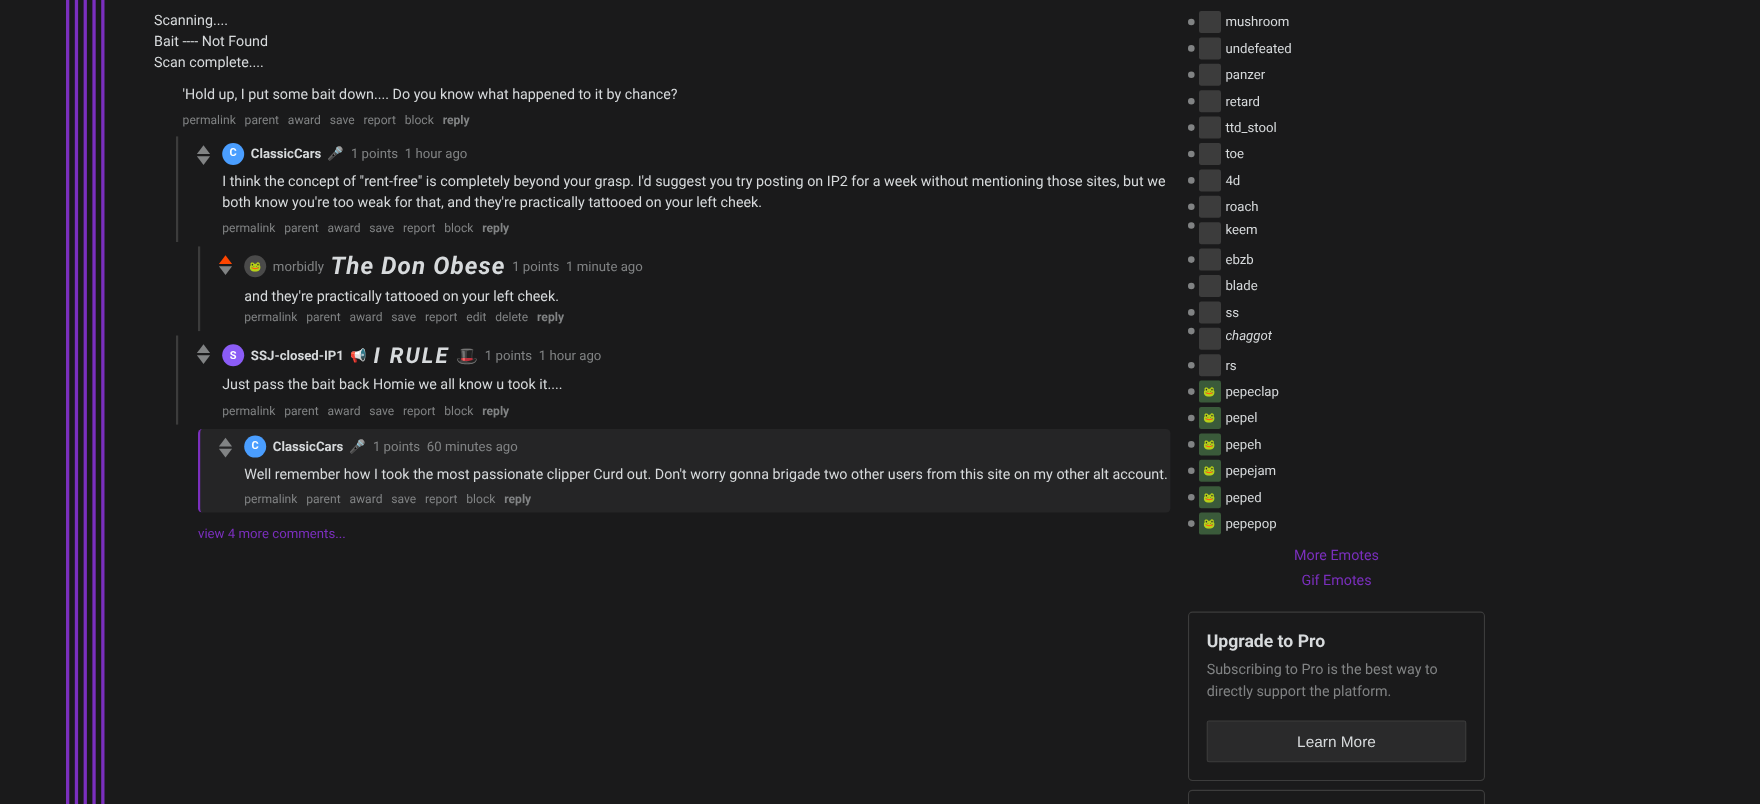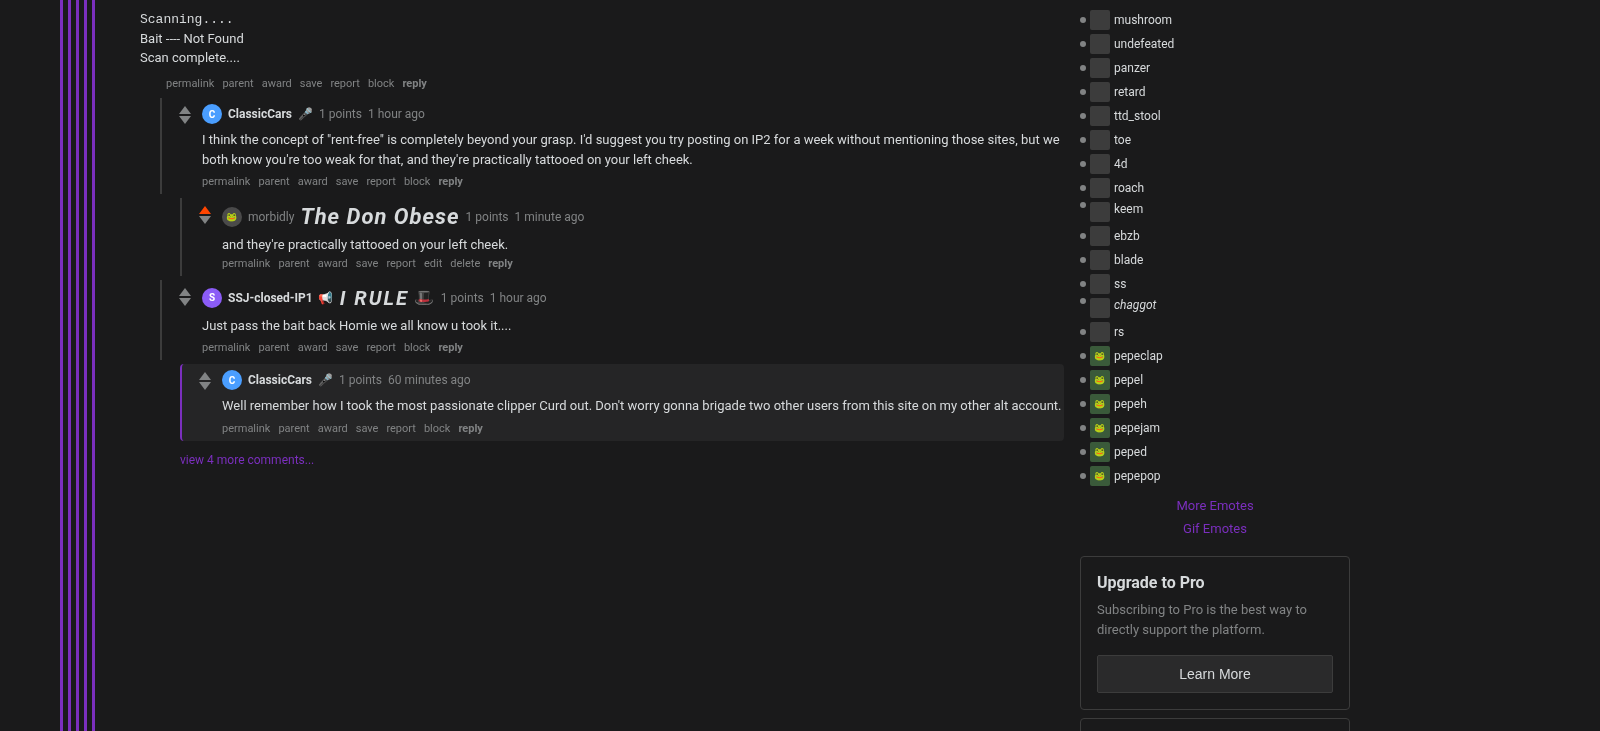--- a/index.html
+++ b/index.html
@@ -23,28 +23,29 @@
       <div style="width:3px; background:#7b2fbe; min-height:100%;"></div>
       <div style="width:3px; background:#7b2fbe; min-height:100%;"></div>
       <div style="width:3px; background:#7b2fbe; min-height:100%;"></div>
       <div style="width:3px; background:#7b2fbe; min-height:100%;"></div>
       <div style="width:3px; background:#7b2fbe; min-height:100%;"></div>
     </div>
   </div>
 
   <div style="flex:1; max-width:940px; padding:8px 16px 8px 0;">
 
-    <div style="color:#d7dadc; font-size:13px; padding:4px 0 2px; margin-left:0;font-family:Liberation Mono, monospace;">Scanning....</div>
+    <div style="color:#d7dadc; font-size:13px; padding:4px 0 2px; margin-left:0;">Scanning....</div>
     <div style="color:#d7dadc; font-size:13px; padding:2px 0;">Bait ---- Not Found</div>
     <div style="color:#d7dadc; font-size:13px; padding:2px 0 8px;">Scan complete....</div>
 
     <div style="padding:4px 0 4px 0; margin-bottom:4px;">
       <div style="display:flex; align-items:flex-start; gap:6px;">
         <div style="width:20px;"></div>
         <div>
+          <div style="color:#d7dadc; font-size:13px; line-height:1.5; margin-bottom:6px;">'Hold up, I put some bait down.... Do you know what happened to it by chance?</div>
           <div style="display:flex; gap:8px; flex-wrap:wrap;">
             <a style="color:#818384; font-size:11px; cursor:pointer; text-decoration:none;">permalink</a>
             <a style="color:#818384; font-size:11px; cursor:pointer; text-decoration:none;">parent</a>
             <a style="color:#818384; font-size:11px; cursor:pointer; text-decoration:none;">award</a>
             <a style="color:#818384; font-size:11px; cursor:pointer; text-decoration:none;">save</a>
             <a style="color:#818384; font-size:11px; cursor:pointer; text-decoration:none;">report</a>
             <a style="color:#818384; font-size:11px; cursor:pointer; text-decoration:none;">block</a>
             <a style="color:#818384; font-size:11px; cursor:pointer; text-decoration:none; font-weight:bold;">reply</a>
           </div>
         </div>

